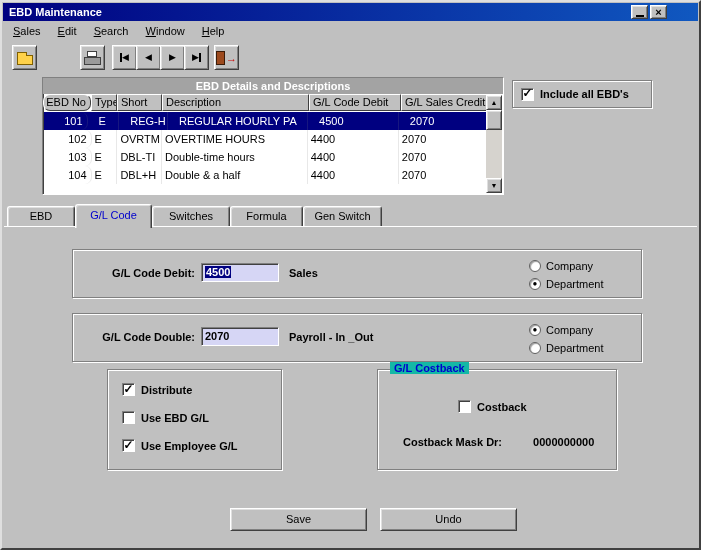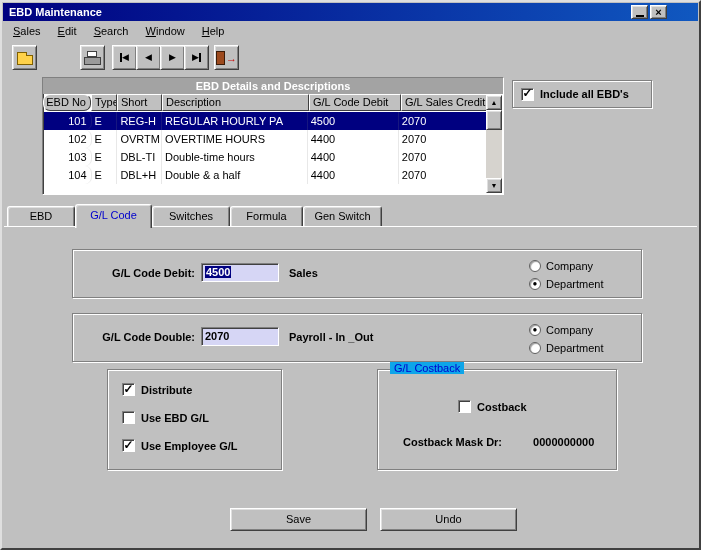--- a/index.html
+++ b/index.html
@@ -69,21 +69,21 @@
     text-align: center; line-height: 16px;
   }
   .grid-head { display: flex; height: 17px; }
   .hcell {
     background: #c0c0c0; line-height: 15px; padding-left: 3px;
     border: 1px solid; border-color: #ffffff #404040 #404040 #ffffff;
     overflow: hidden; white-space: nowrap;
   }
   .grid-body { position: absolute; left: 1px; right: 17px; top: 34px; bottom: 1px; background: #fff; }
   .grid-row { display: flex; height: 18px; }
-  .grid-row.selected { background: #000080; color: #fff; }
+  .grid-row.selected { background: #000080; color: #fff; gap: 8px; }
   .cell { line-height: 18px; padding-left: 3px; overflow: hidden; white-space: nowrap; border-right: 1px solid rgba(128,128,128,0.18); }
   .col0 { width: 48px; text-align: right; padding-right: 4px; padding-left: 0; border-radius: 7px; }
   .col1 { width: 26px; }
   .col2 { width: 45px; }
   .col3 { width: 147px; }
   .col4 { width: 92px; }
   .col5 { width: 88px; border-right: none; }
 
   .vscroll { position: absolute; top: 17px; right: 1px; bottom: 1px; width: 16px; background: #d6d3ce; }
   .scroll-btn {
@@ -158,21 +158,21 @@
   .acct-name { position: absolute; left: 216px; top: 17px; font-weight: bold; }
   .radio-stack { position: absolute; left: 456px; top: 9px; }
   .radio-stack .radio-row + .radio-row { margin-top: 4px; }
 
   
   .switches-box { position: absolute; left: 105px; top: 367px; width: 175px; height: 101px; }
   .cb-row { position: absolute; display: flex; align-items: center; }
   .costback-box { position: absolute; left: 375px; top: 367px; width: 240px; height: 101px; }
   .group-title {
     position: absolute; top: -8px; left: 12px; padding: 0 4px;
-    background: #0ea5e9; color: #0000cc; font-weight: normal;
+    background: #14b8a6; color: #0000cc; font-weight: bold;
   }
   .mask-line { position: absolute; left: 25px; top: 66px; font-weight: bold; }
   .mask-line .mask-value { margin-left: 8px; padding-left: 20px; }
 
   
   .push-btn {
     position: absolute; top: 506px; width: 137px; height: 23px;
     background: #c0c0c0;
     border: 1px solid; border-color: #ffffff #404040 #404040 #ffffff;
     box-shadow: inset 1px 1px 0 #dfdfdf, inset -1px -1px 0 #808080;

